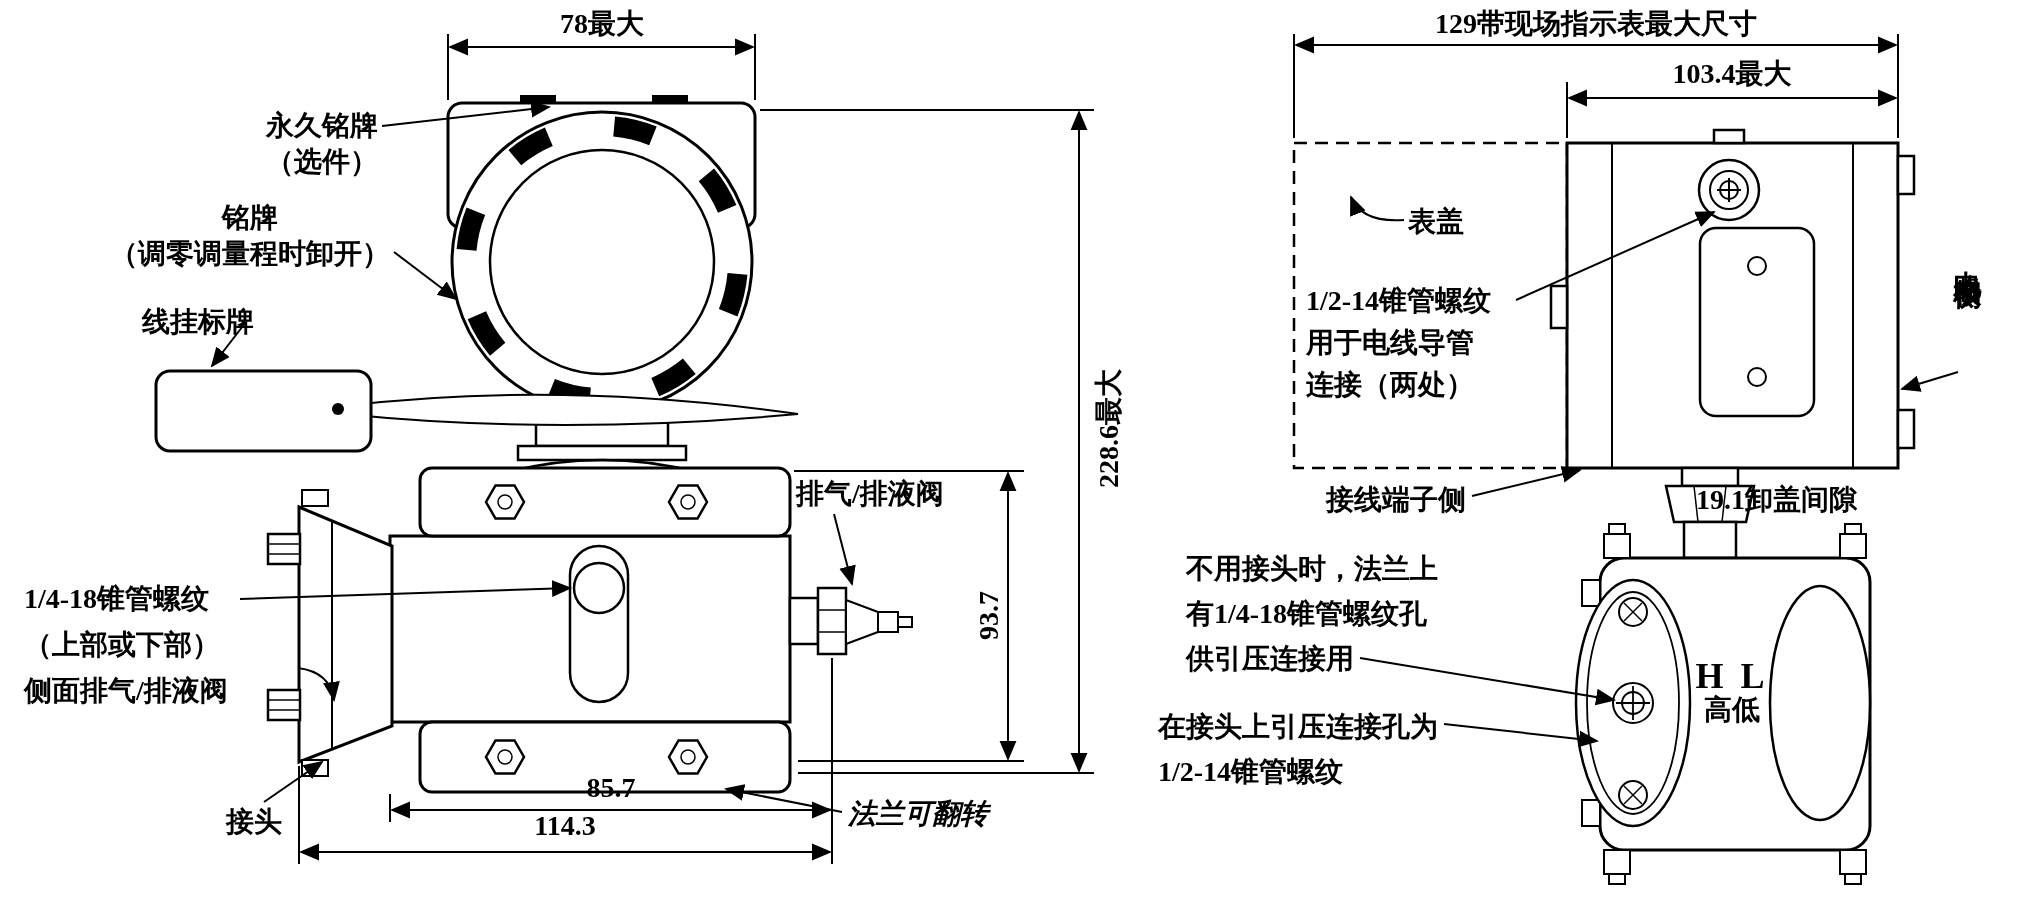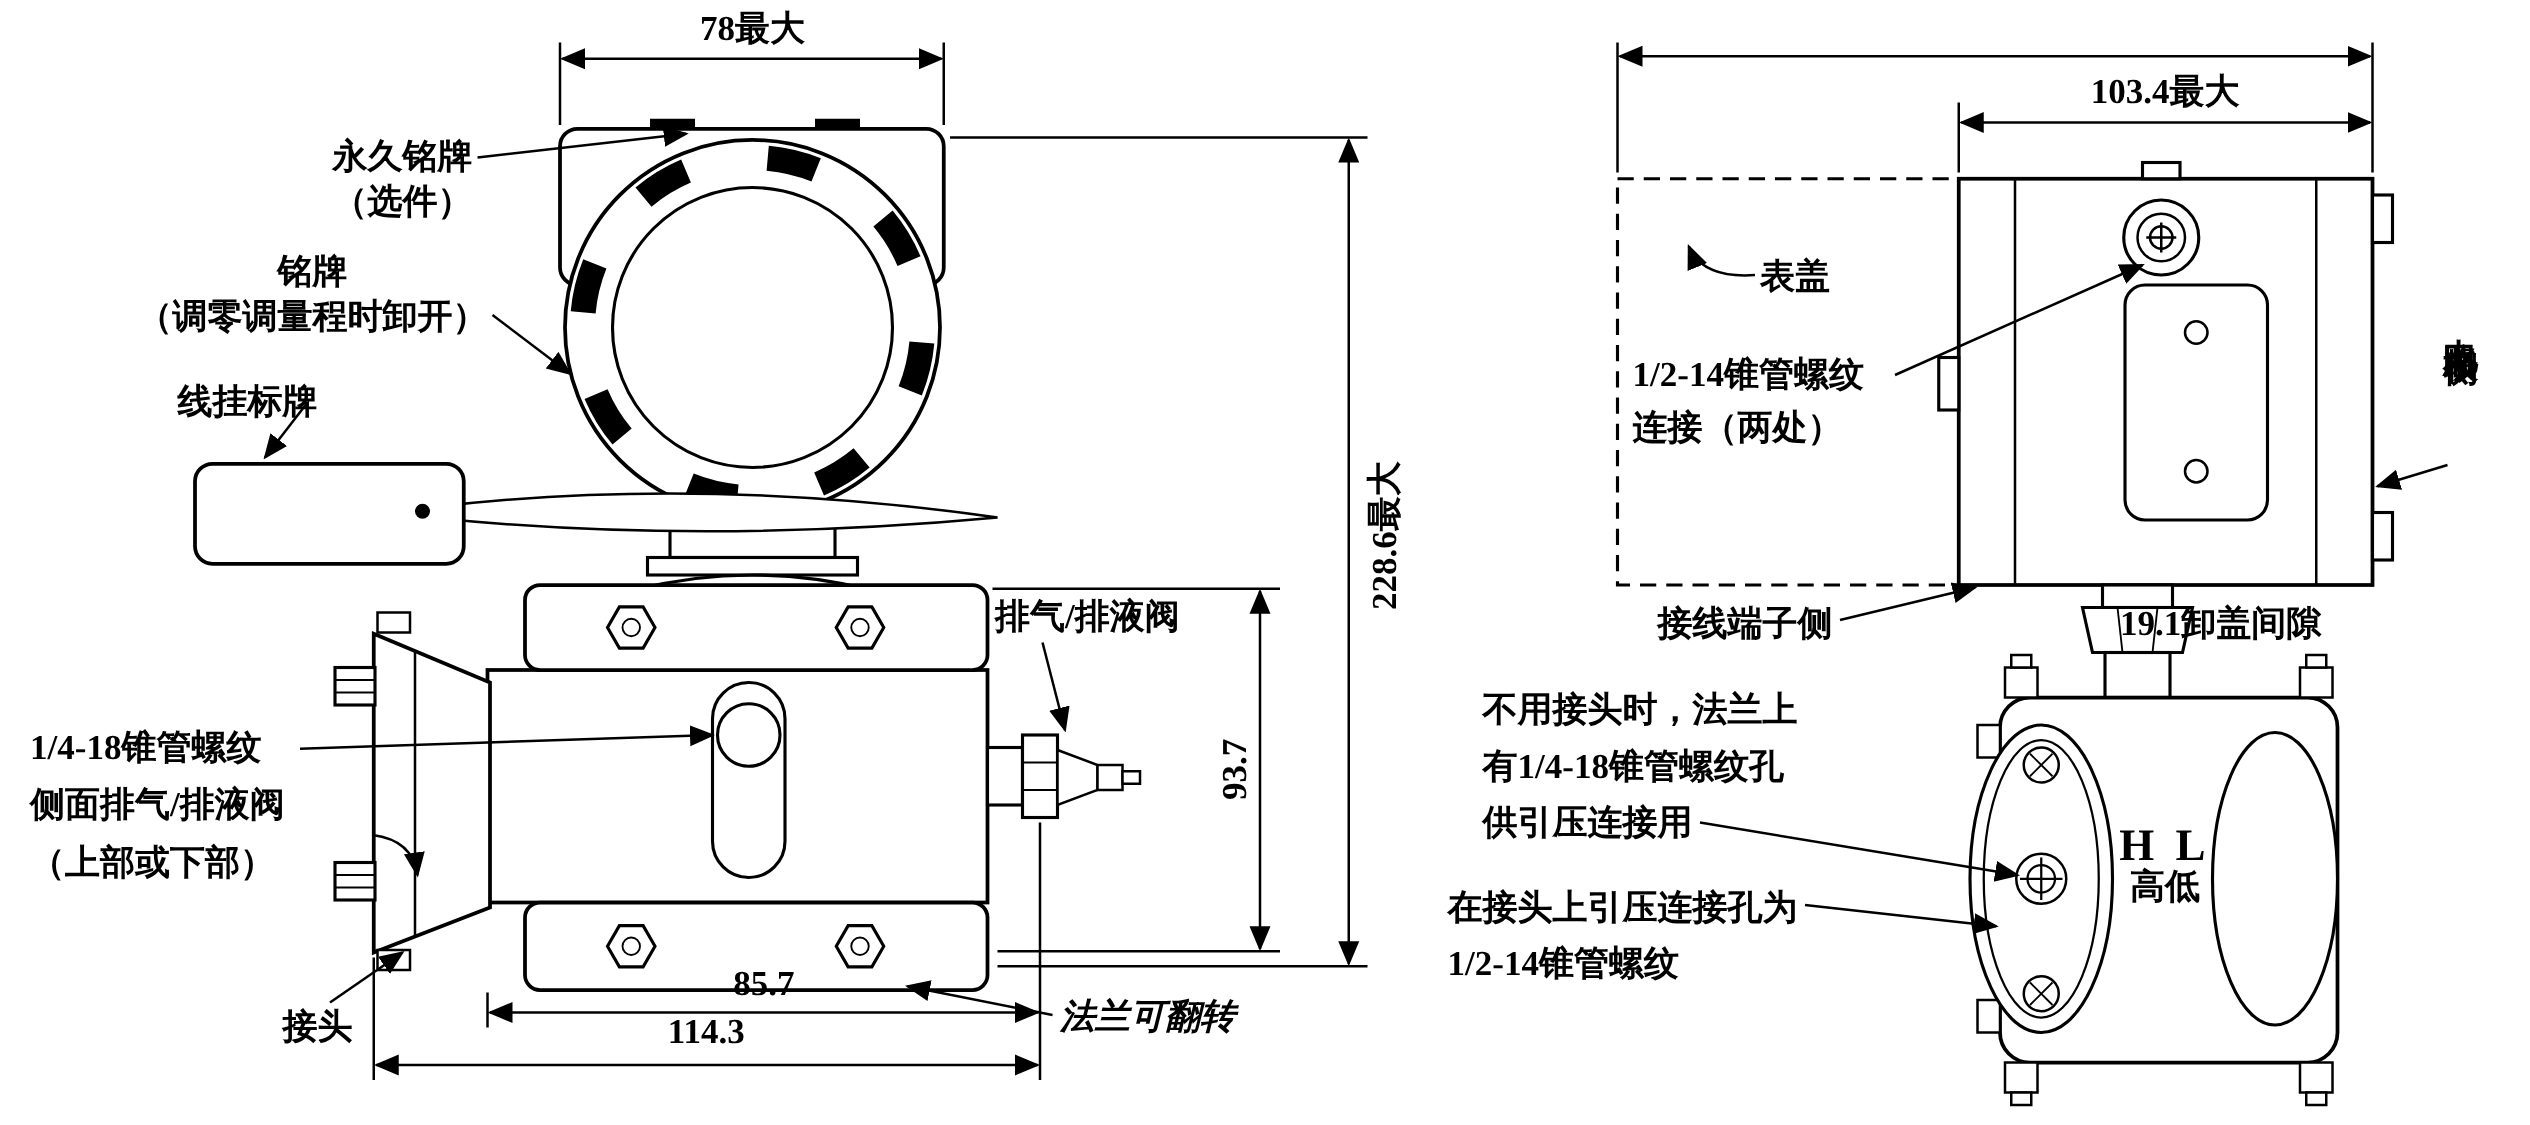--- a/index.html
+++ b/index.html
@@ -185,33 +185,35 @@
   <div>永久铭牌</div>
   <div>（选件）</div>
 </div>
 <div class="lbl center lines" style="left:100px; top:200px; width:300px; line-height:36px;">
   <div>铭牌</div>
   <div>（调零调量程时卸开）</div>
 </div>
 <div class="lbl" style="left:142px; top:304px;">线挂标牌</div>
 <div class="lbl lines" style="left:24px; top:576px; line-height:46px;">
   <div>1/4-18锥管螺纹</div>
+  <div>（上部或下部）</div>
   <div>侧面排气/排液阀</div>
-  <div>（上部或下部）</div>
 </div>
 <div class="lbl" style="left:226px; top:804px;">接头</div>
 <div class="lbl" style="left:796px; top:476px;">排气/排液阀</div>
 <div class="lbl" style="left:848px; top:796px;font-style:italic;">法兰可翻转</div>
 
+<div class="lbl center" style="left:1366px; top:6px; width:460px;">129带现场指示表最大尺寸</div>
 <div class="lbl center" style="left:1642px; top:56px; width:180px;">103.4最大</div>
 <div class="lbl" style="left:1696px; top:482px;">19.1卸盖间隙</div>
 
 <div class="lbl" style="left:1408px; top:204px;">表盖</div>
 <div class="lbl lines" style="left:1306px; top:280px; line-height:42px;">
   <div>1/2-14锥管螺纹</div>
+  <div>用于电线导管</div>
   <div>连接（两处）</div>
 </div>
 <div class="lbl vert" style="left:1950px; top:248px; height:170px;">电路板侧</div>
 <div class="lbl" style="left:1326px; top:482px;font-family:Liberation Serif, serif;">接线端子侧</div>
 <div class="lbl lines" style="left:1186px; top:546px; line-height:45px;">
   <div>不用接头时，法兰上</div>
   <div>有1/4-18锥管螺纹孔</div>
   <div>供引压连接用</div>
 </div>
 <div class="lbl lines" style="left:1158px; top:704px; line-height:45px;">

